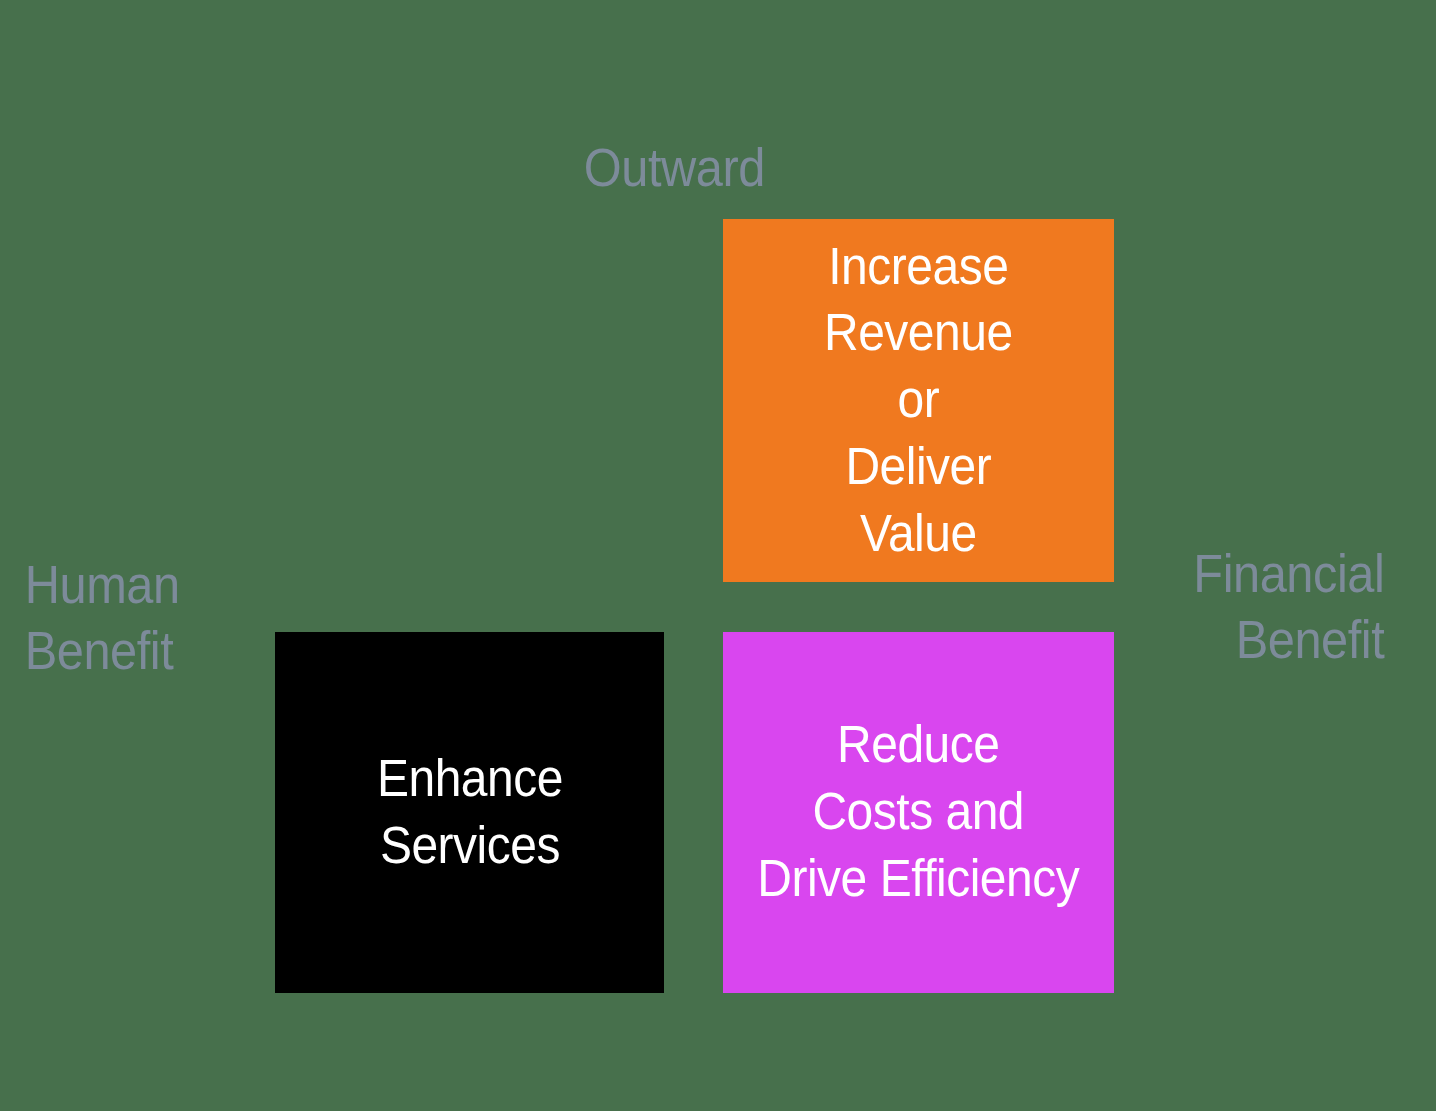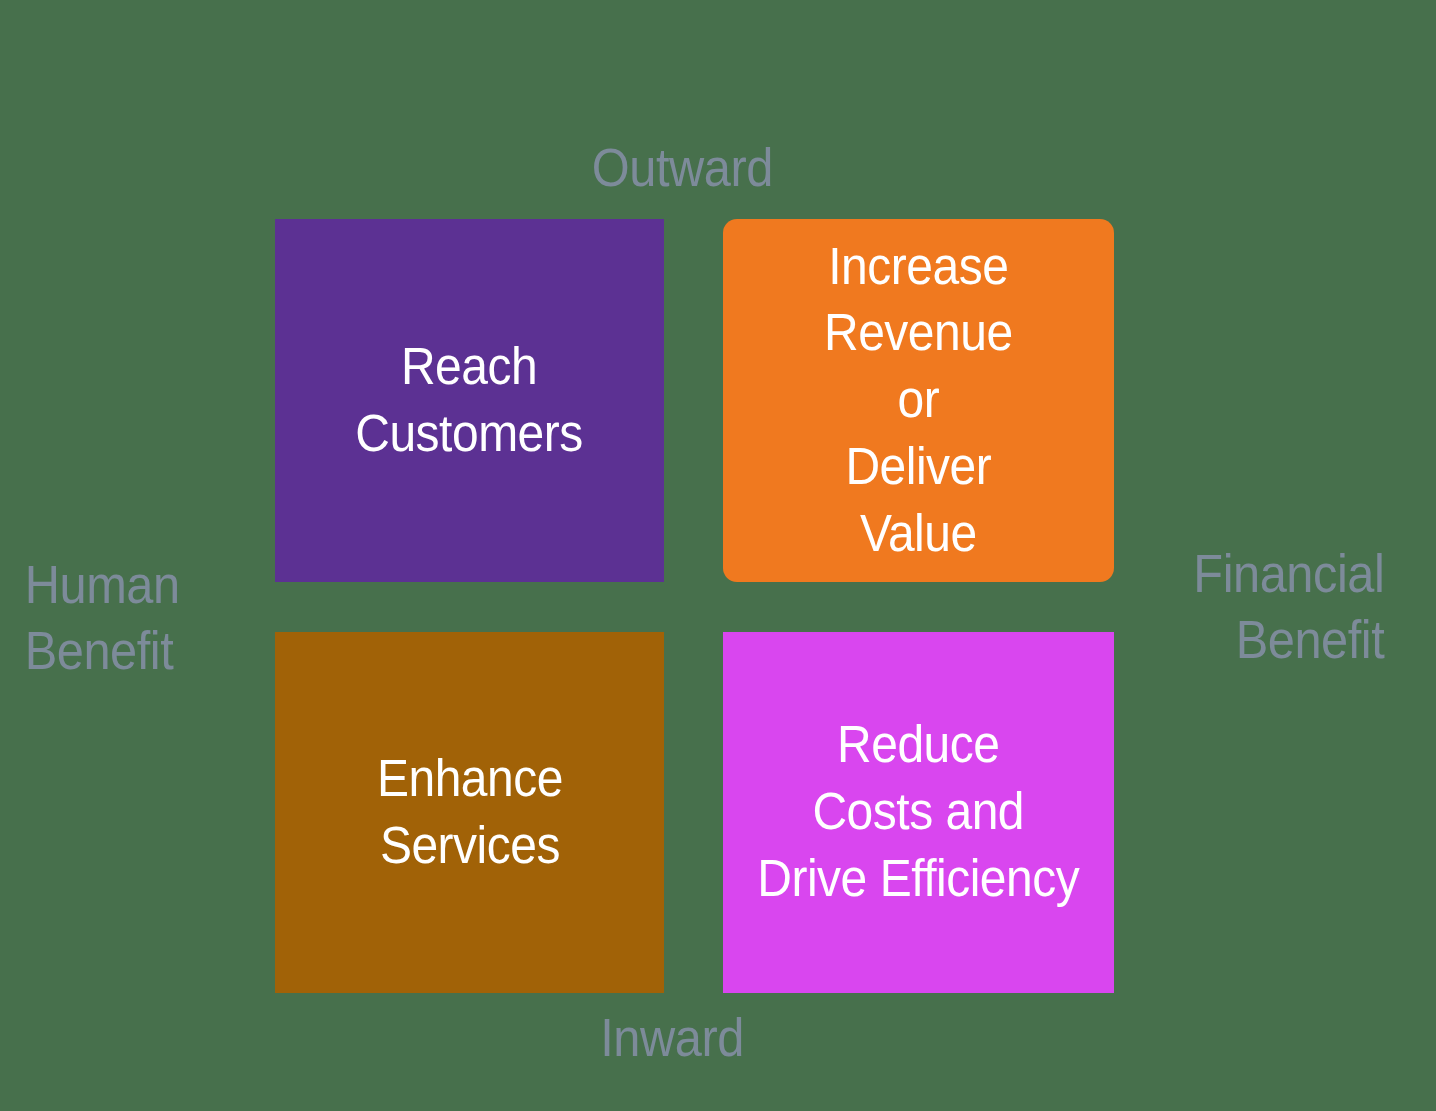--- a/index.html
+++ b/index.html
@@ -36,21 +36,21 @@
     color: var(--axis-label-text, #7D8B9A);
     font-size: 53px;
     line-height: 1;
     letter-spacing: -0.5px;
   }
   .axis-label .squeeze {
     display: inline-block;
     transform: scaleX(0.92);
     transform-origin: center;
   }
-  .axis-top    { top: 141px;  left: 0;      width: 1348px; text-align: center; padding-left: 8px; }
+  .axis-top    { top: 141px;  left: 0;      width: 1348px; text-align: center; }
   .axis-bottom { top: 1011px; left: 0;      width: 1344px; text-align: center; }
   .axis-left   { top: 552px;  left: 18px;   width: 300px;  text-align: left; line-height: 1.24; }
   .axis-right  { top: 541px;  left: 1093px; width: 300px;  text-align: right; line-height: 1.24; }
   .quadrant {
     position: absolute;
     display: flex;
     align-items: center;
     justify-content: center;
     text-align: center;
   }
@@ -84,42 +84,33 @@
     </span>
   </div>
 
   <div class="axis-label axis-right">
     <span class="squeeze">
       <span style="display:block">Financial</span>
       <span style="display:block">Benefit</span>
     </span>
   </div>
 
-  <div class="axis-label axis-bottom">
-    <span class="squeeze">Inward</span>
-  </div>
 
-  <div class="quadrant q-top-left" style="background-color: rgb(92, 49, 147);">
-    <div class="q-text">
-      <div>Reach</div>
-      <div>Customers</div>
-    </div>
-  </div>
 
-  <div class="quadrant q-top-right" style="background-color: rgb(240, 121, 31); border-radius: 14px;">
+  <div class="quadrant q-top-right" style="background-color: rgb(240, 121, 31);">
     <div class="q-text">
       <div>Increase</div>
       <div>Revenue</div>
       <div>or</div>
       <div>Deliver</div>
       <div>Value</div>
     </div>
   </div>
 
-  <div class="quadrant q-bottom-left" style="background-color: #a16207;">
+  <div class="quadrant q-bottom-left" style="background-color: #000000;">
     <div class="q-text">
       <div>Enhance</div>
       <div>Services</div>
     </div>
   </div>
 
   <div class="quadrant q-bottom-right" style="background-color: #d946ef;">
     <div class="q-text">
       <div>Reduce</div>
       <div>Costs and</div>

